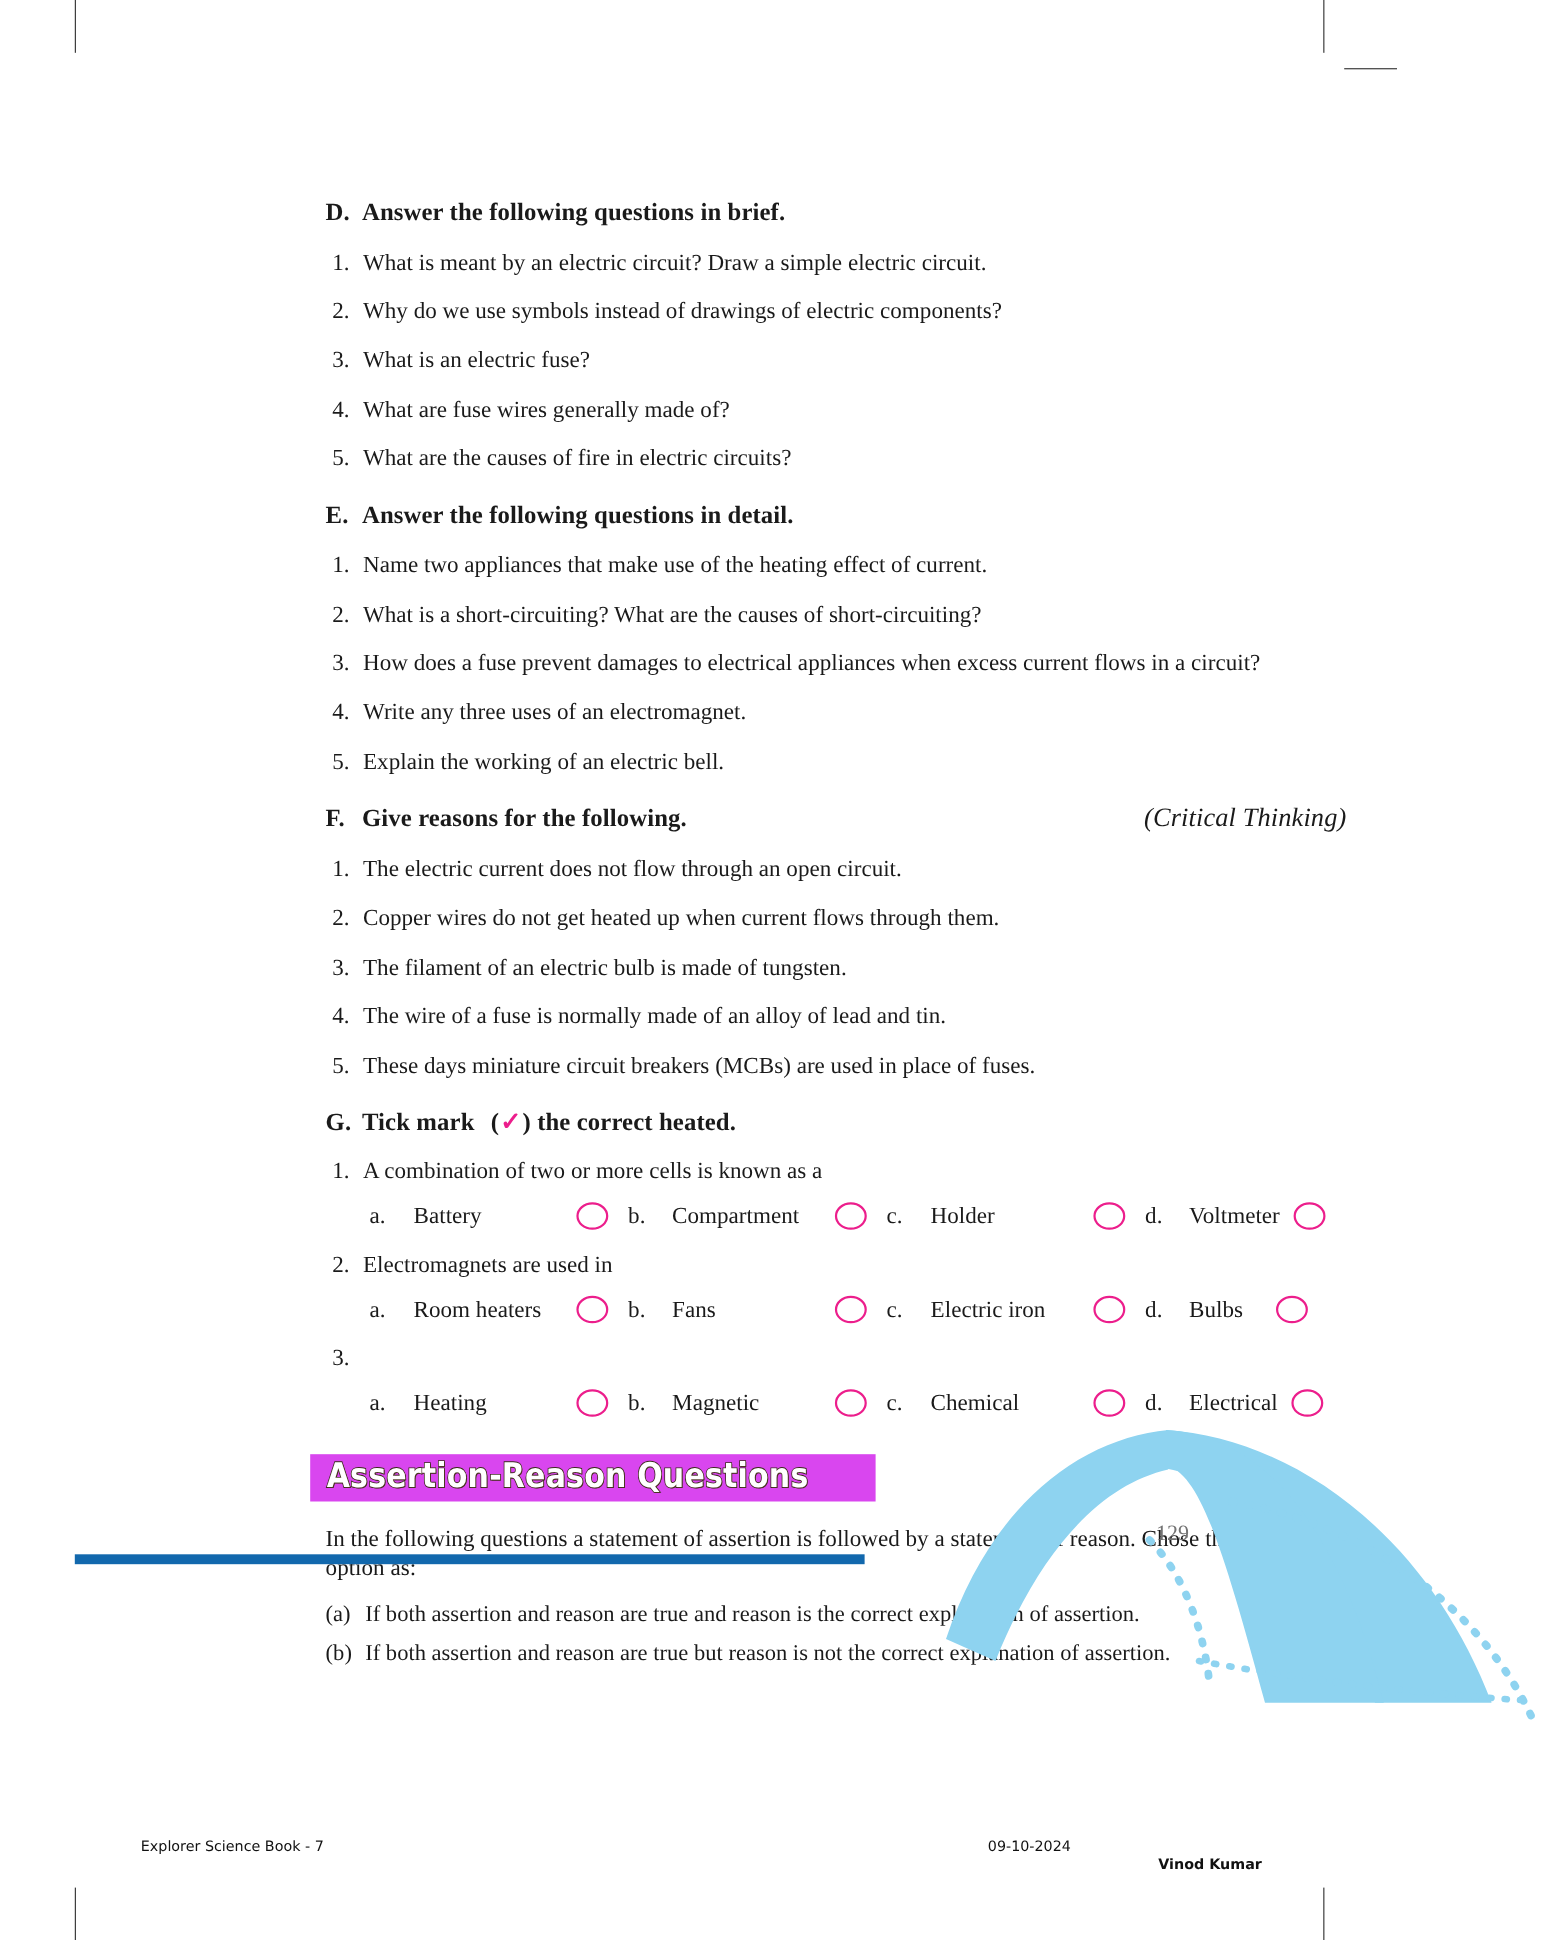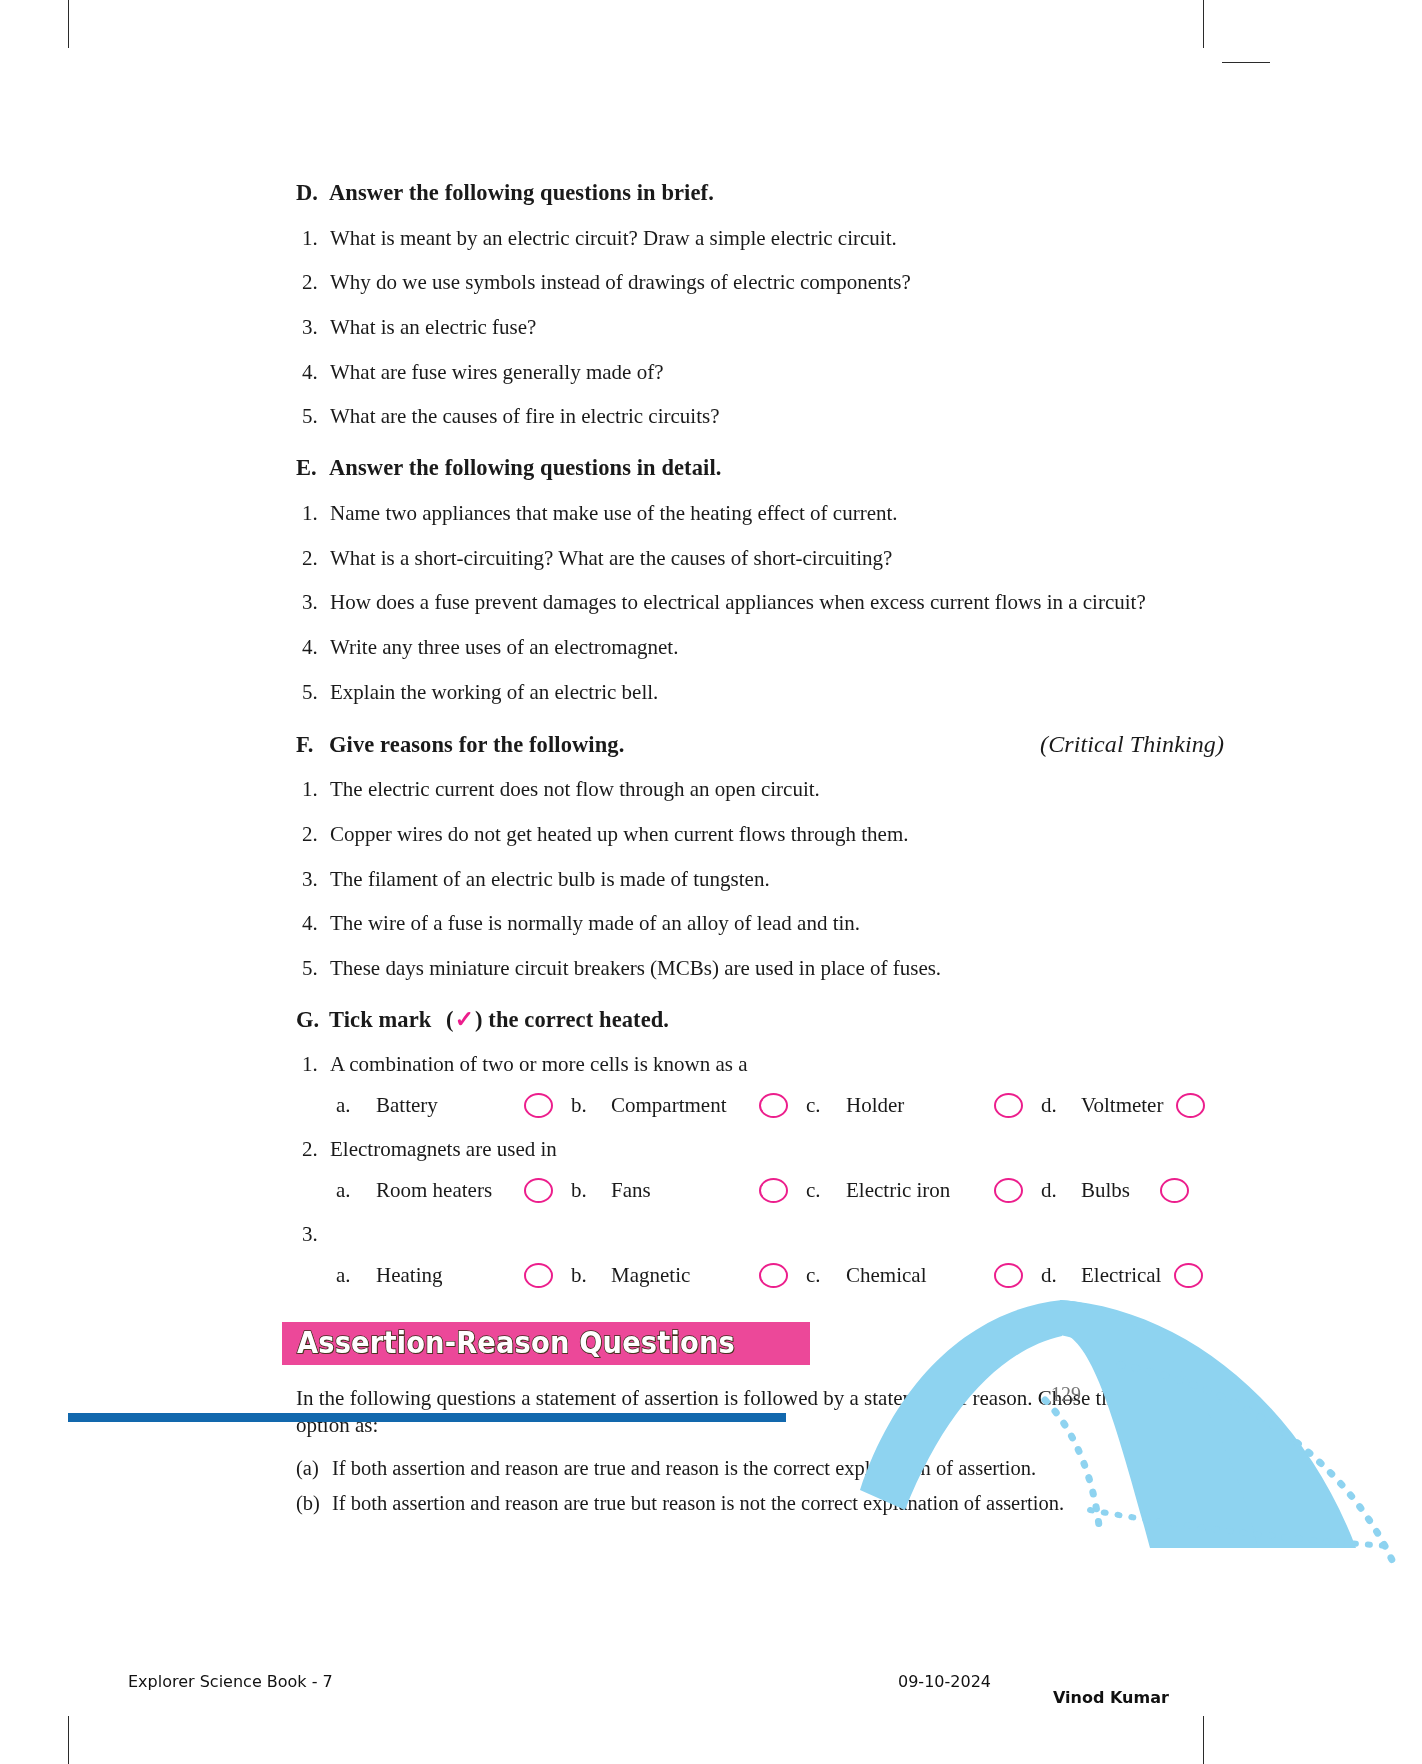--- a/index.html
+++ b/index.html
@@ -97,23 +97,23 @@
     font-weight: bold;
     font-size: 23px;
     padding: 0 1px;
     letter-spacing: 0;
   }
 
   
   .banner-wrap { margin-top: 34px; }
   .banner {
     display: inline-block;
-    background: #ec4899;
+    background: #d946ef;
     border-radius: 0;
-    padding: 5px 15px 7px 15px;
+    padding: 5px 1px 7px 15px;
     position: relative;
     left: -14px;
   }
   .banner-text {
     font-family: "DejaVu Sans", sans-serif;
     font-weight: bold;
     font-size: 31px;
     line-height: 1;
     color: #ffffff;
     letter-spacing: .2px;
@@ -162,21 +162,21 @@
     font-family: "Liberation Serif", serif;
   }
 
   
   .footer {
     position: absolute;
     left: 0; top: 1672px;
     width: 1422px;
     height: 30px;
     font-family: "DejaVu Sans", sans-serif;
-    font-size: 16px;
+    font-size: 13px;
     color: #111;
   }
   .footer .f-left  { position: absolute; left: 128px; top: 0; }
   .footer .f-date  { position: absolute; left: 898px; top: 0; }
   .footer .f-name  { position: absolute; left: 1053px; top: 16px; font-weight: bold; }
 </style>
 </head>
 <body>
 
 <div id="page">

